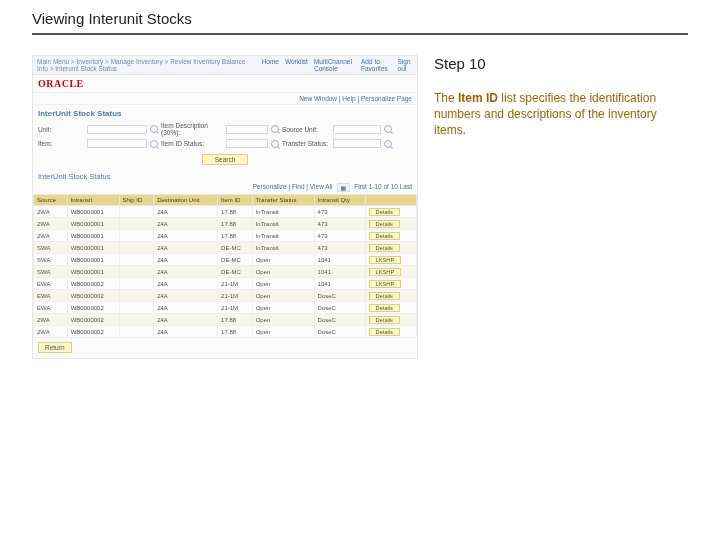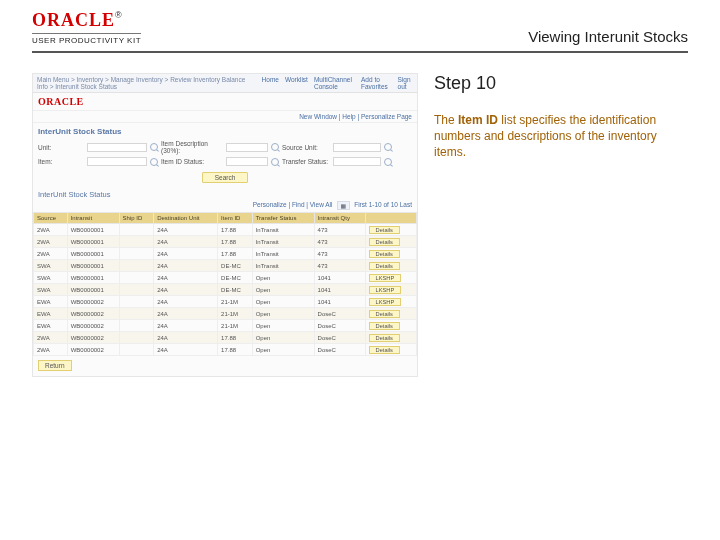--- a/index.html
+++ b/index.html
@@ -36,21 +36,21 @@
     padding-top:2px;
     margin-top:2px;
   }
   .page-title { font-size: 15px; color:#222; text-align:right; }
   .divider { border:0; border-top:2px solid #555; margin:0 32px 20px 32px; }
 
   
   .main { display:flex; padding:0 32px; gap:16px; }
   .left { flex:0 0 386px; }
   .right { flex:1; }
-  .step-title { font-size:18px; color:#222; margin-bottom:18px; }
+  .step-title { font-size:15px; color:#222; margin-bottom:18px; }
   .step-body { font-size:12px; line-height:1.35; color:#a16207; }
   .step-body .b { font-weight:bold; }
 
   
   .shot {
     width:386px;
     border:1px solid #e6e6e6;
     background:#fbfbfc;
     font-size:6.5px;
     color:#666;
@@ -119,26 +119,20 @@
   }
   .shot .footer-btn {
     margin:4px 5px 5px 5px; display:inline-block;
     border:1px solid #e1cf72; background:#fdf6c7; padding:1px 6px; color:#555;
   }
 </style>
 </head>
 <body>
 
 <div class="topbar">
-  <div class="logo-block">
-    <div>
-      <span class="oracle-word">ORACLE</span><span class="trademark">®</span>
-    </div>
-    <div class="upk-line">USER PRODUCTIVITY KIT</div>
-  </div>
   <div class="page-title">Viewing Interunit Stocks</div>
 </div>
 <hr class="divider">
 
 <div class="main">
 
   <div class="left">
     <div class="shot">
 
       <div class="crumb">

